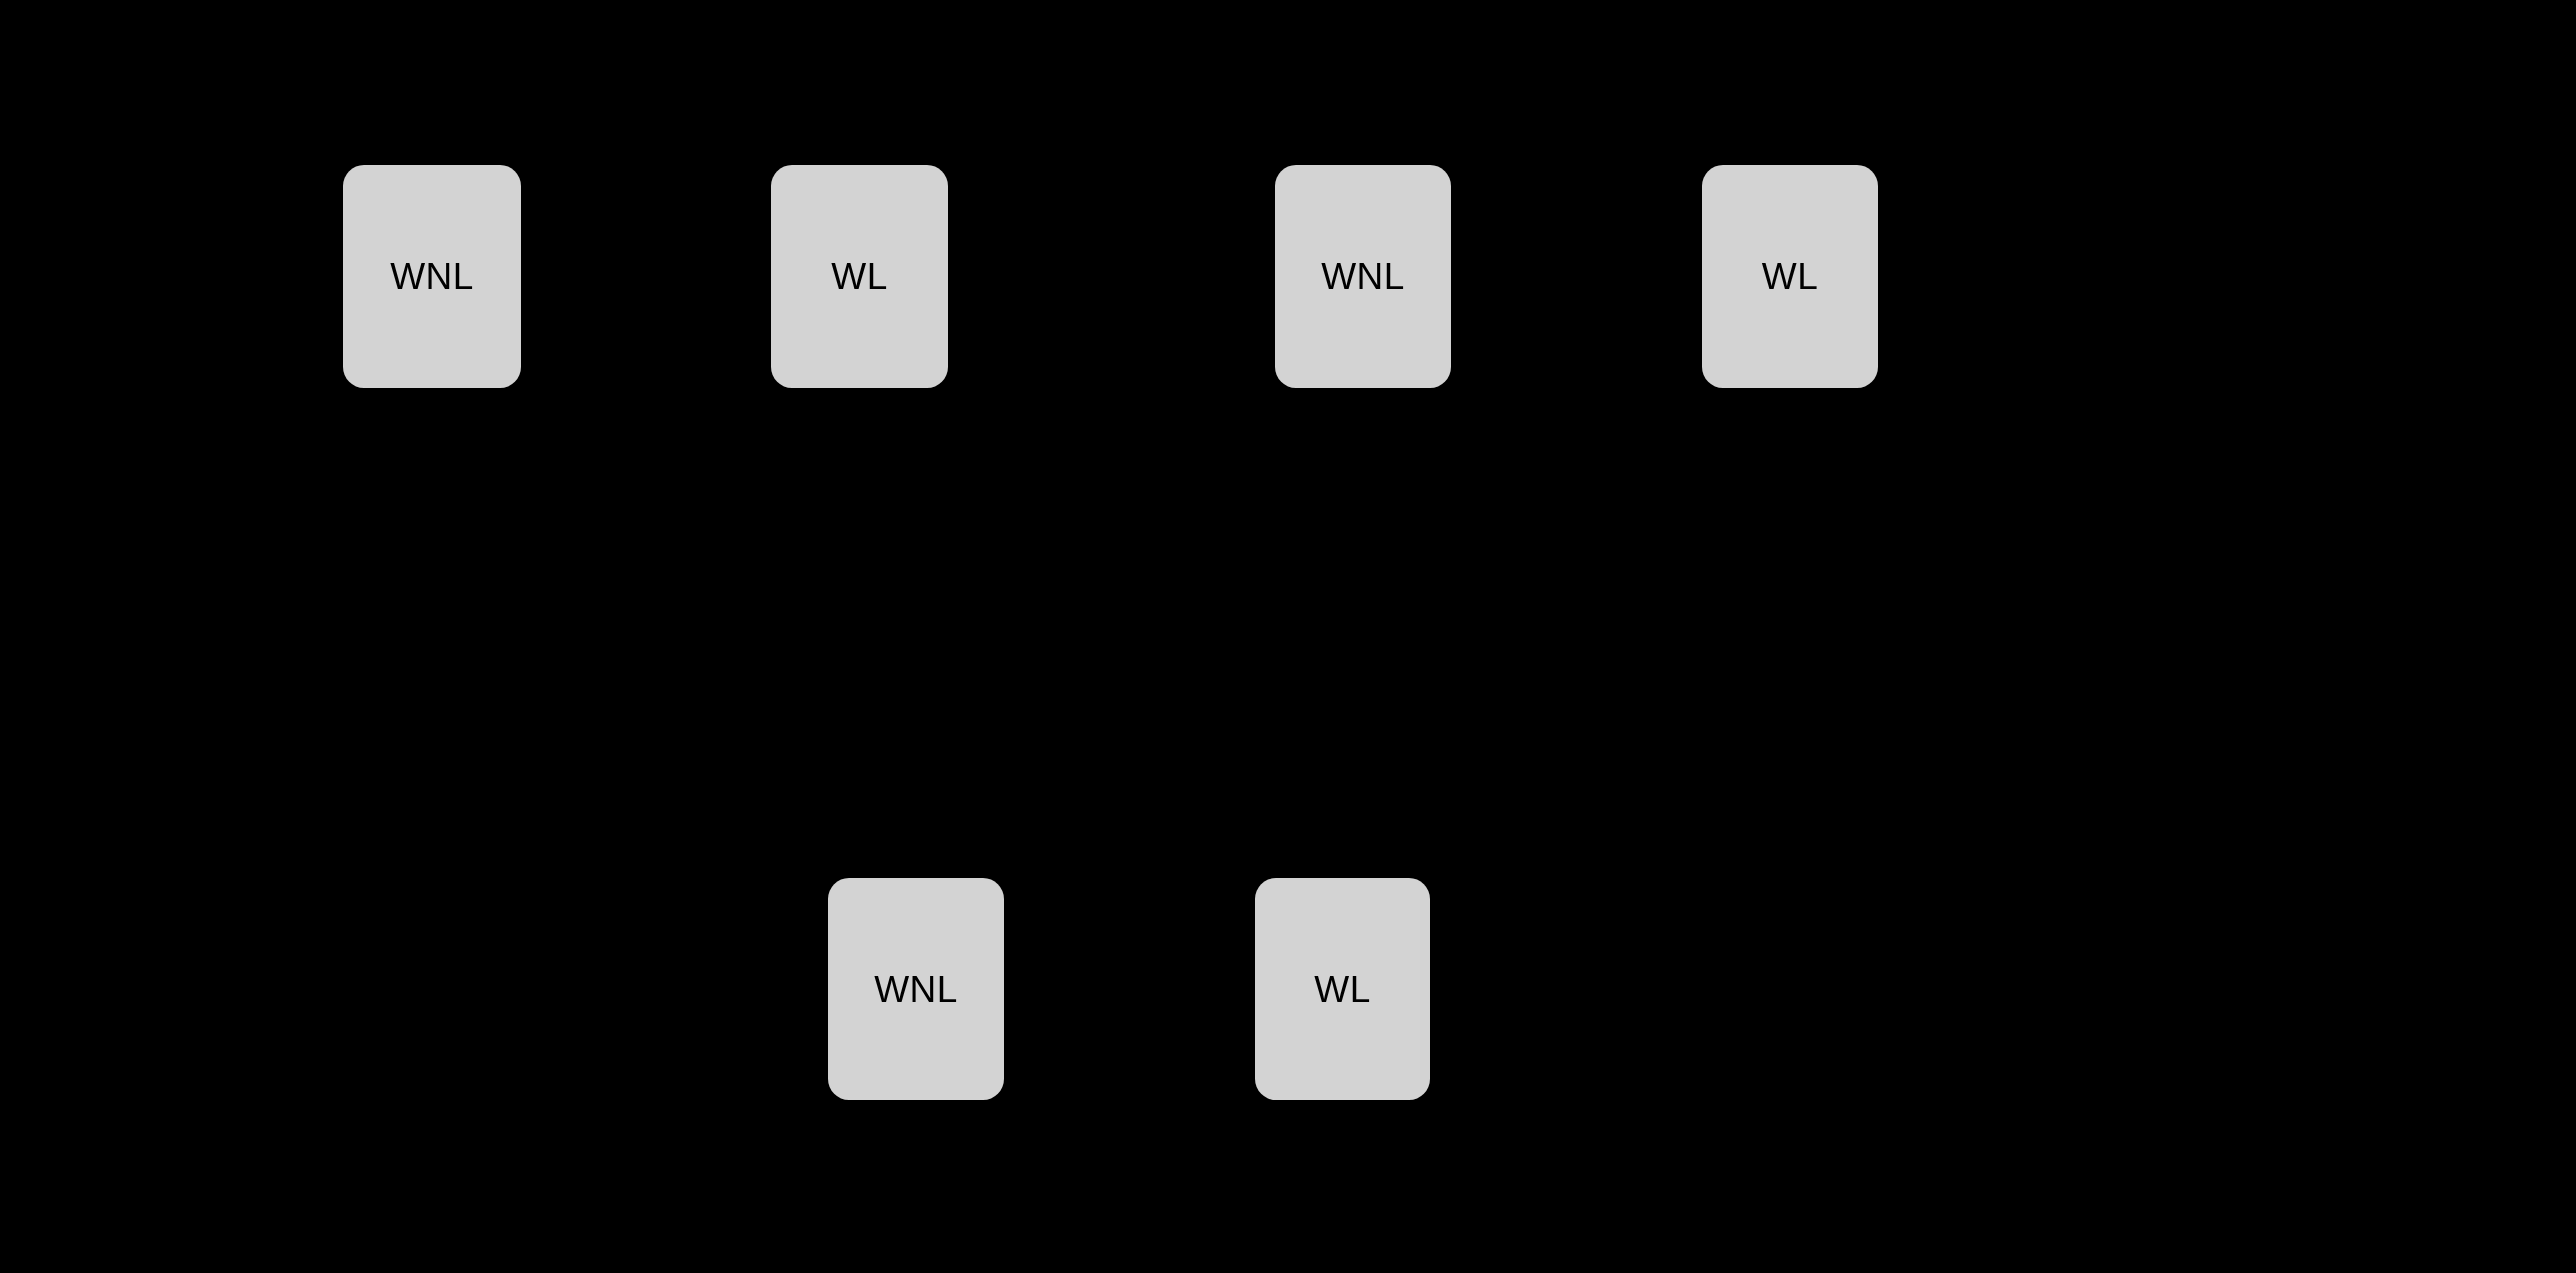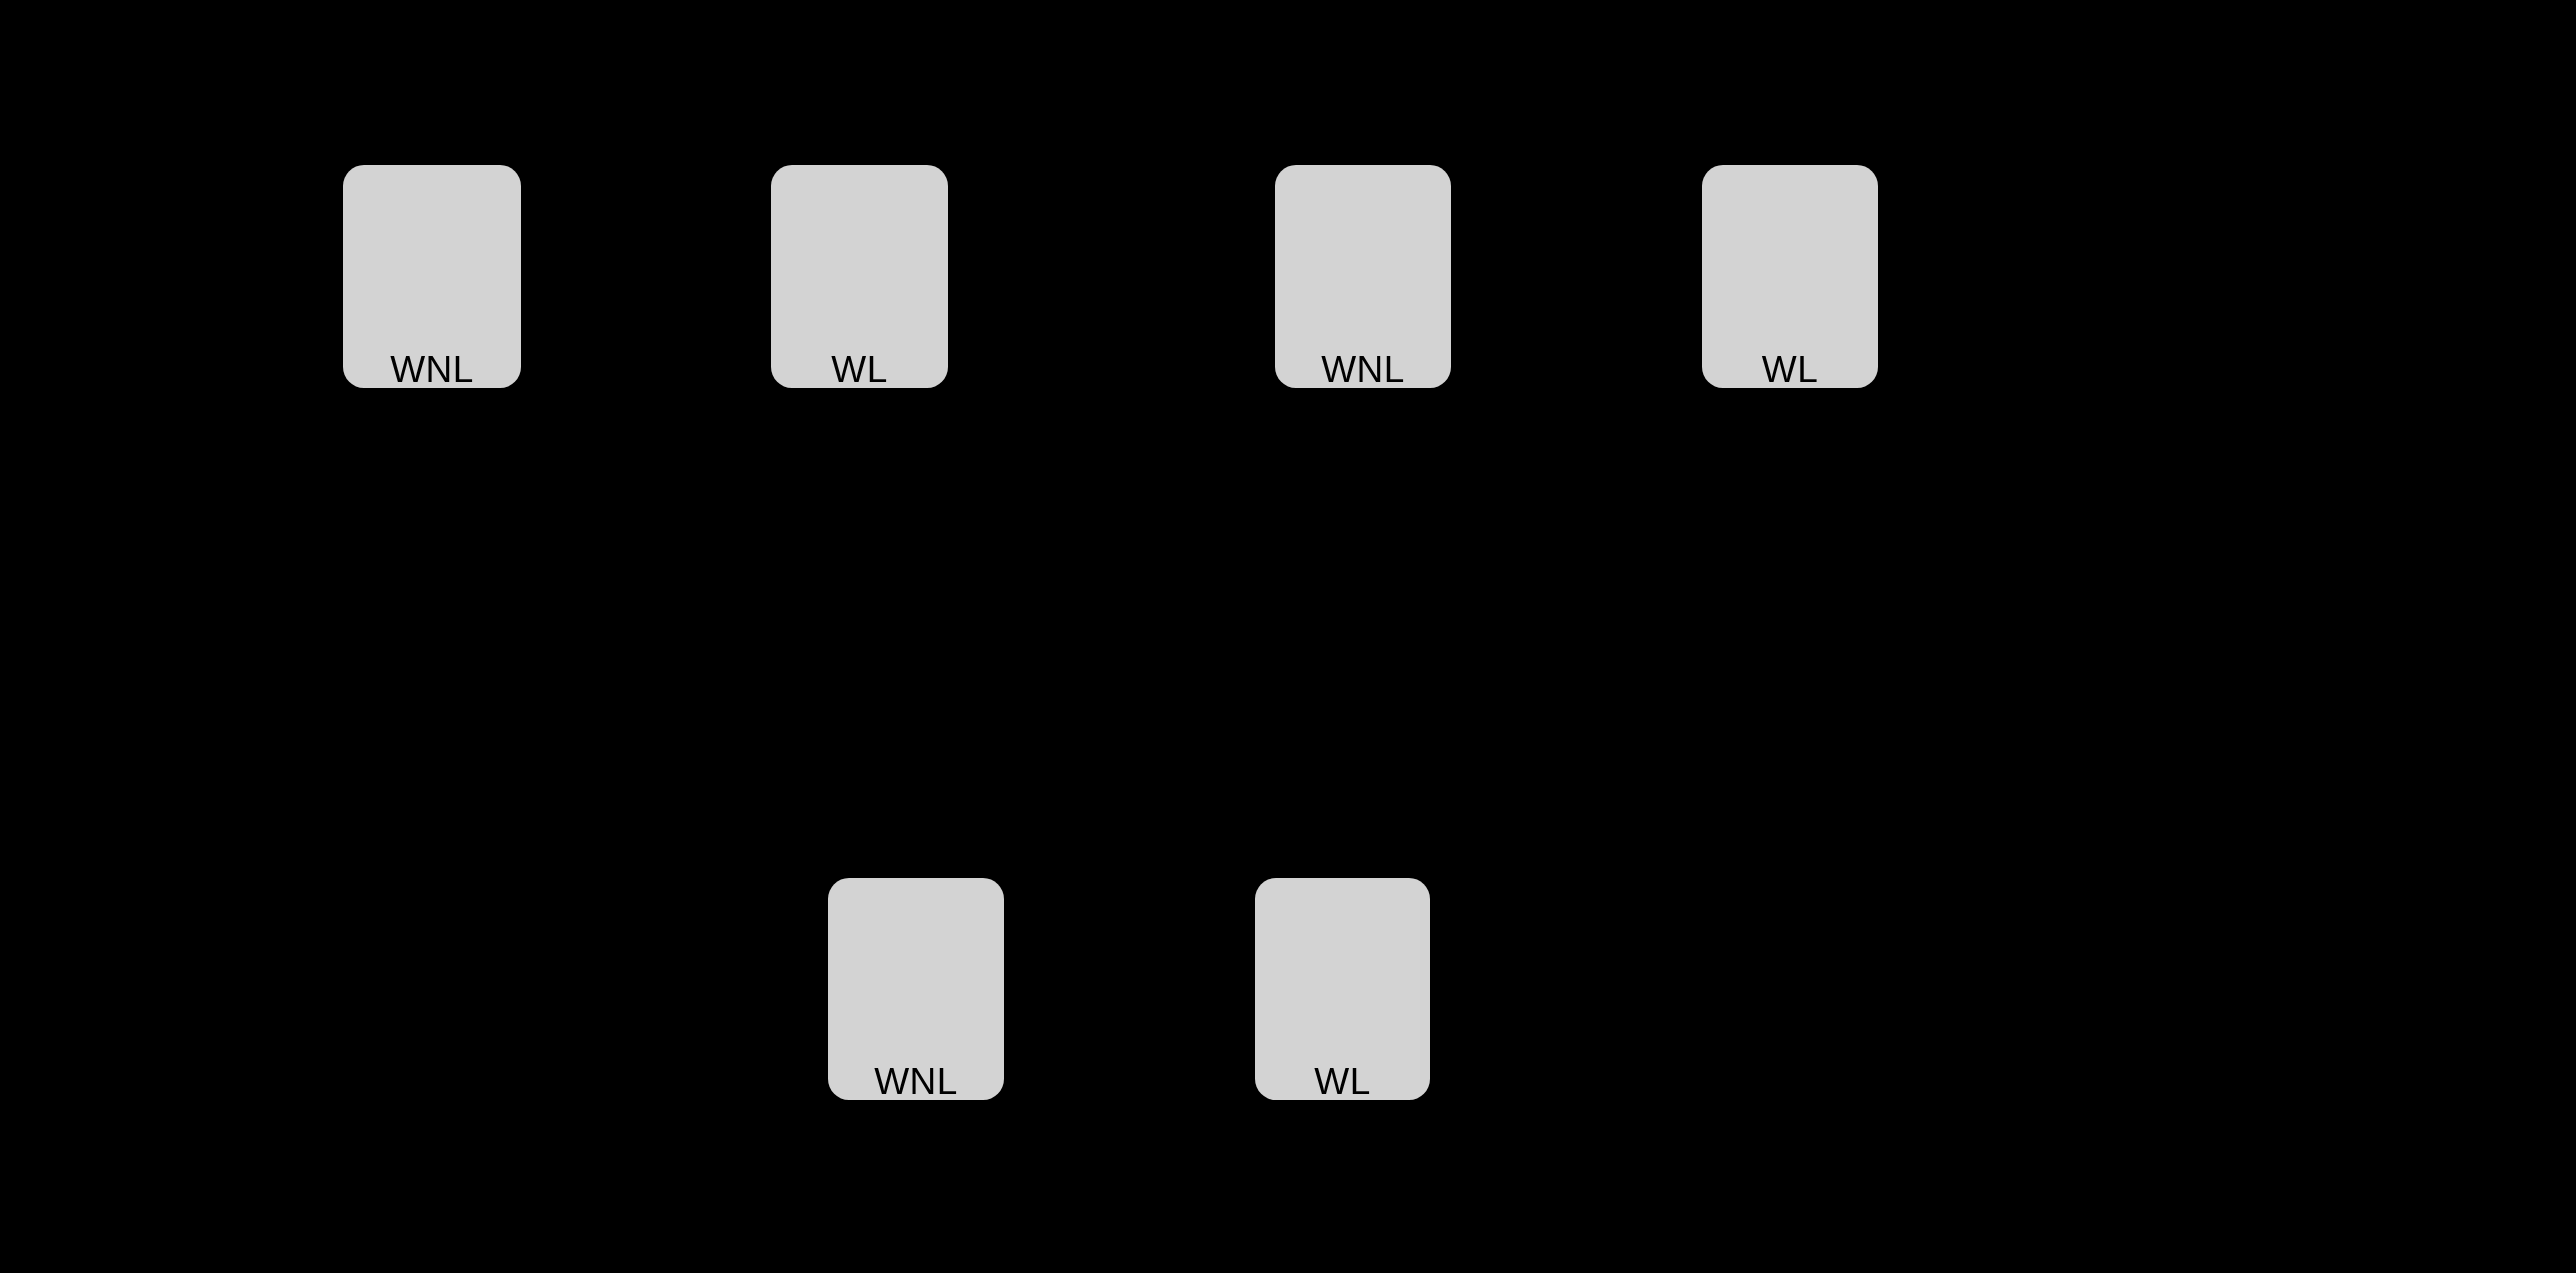--- a/index.html
+++ b/index.html
@@ -14,21 +14,21 @@
     height: 1274px;
     background: #000000;
     overflow: hidden;
     font-family: "Liberation Sans", "DejaVu Sans", sans-serif;
   }
   .node {
     position: absolute;
     background: #d3d3d3;
     border-radius: 21px;
     display: flex;
-    align-items: flex-end;
+    align-items: center;
     justify-content: center;
     box-sizing: border-box;
   }
   .node-label {
     color: #000000;
     font-size: 37px;
     font-weight: 400;
     line-height: 1;
     letter-spacing: 0.4px;
     white-space: nowrap;

